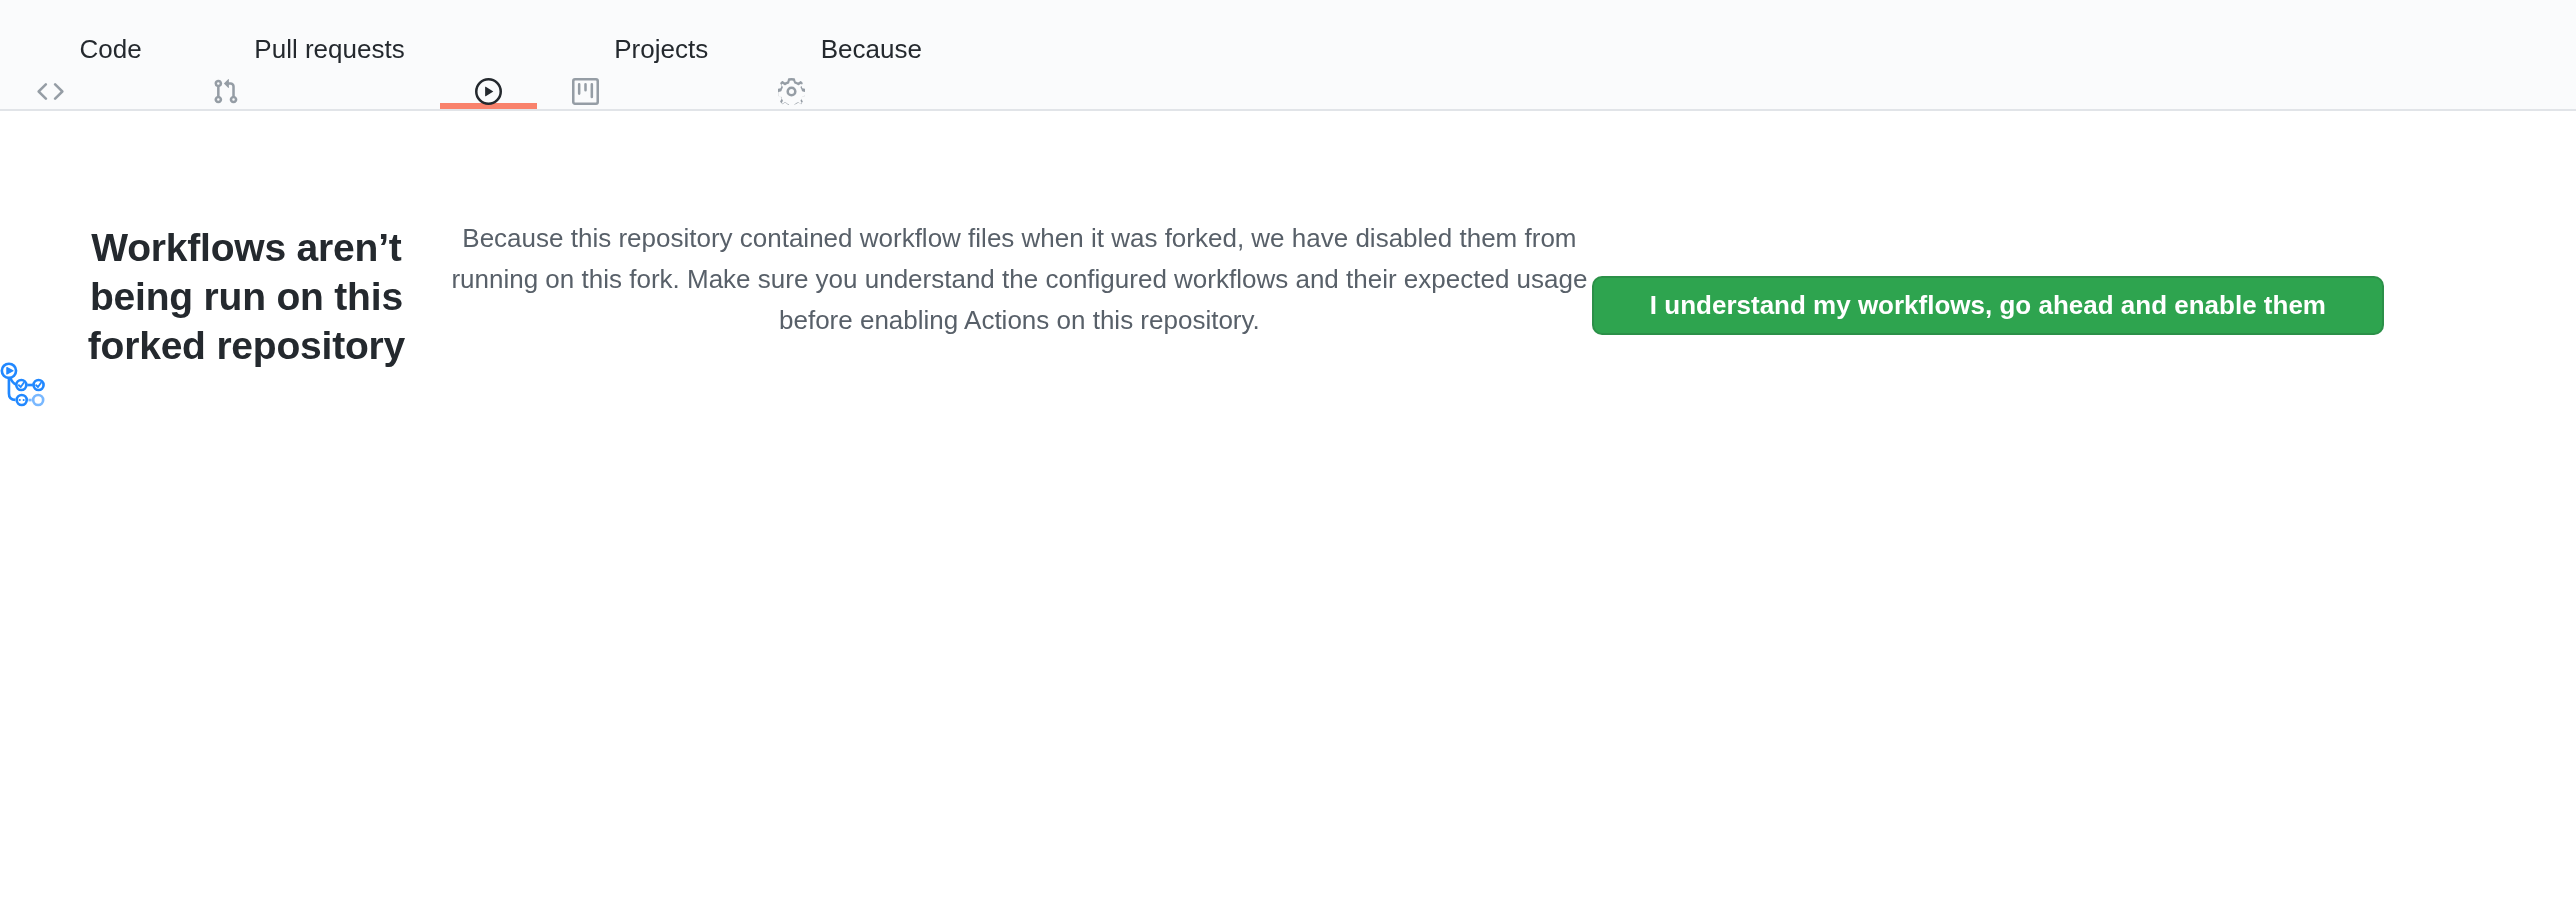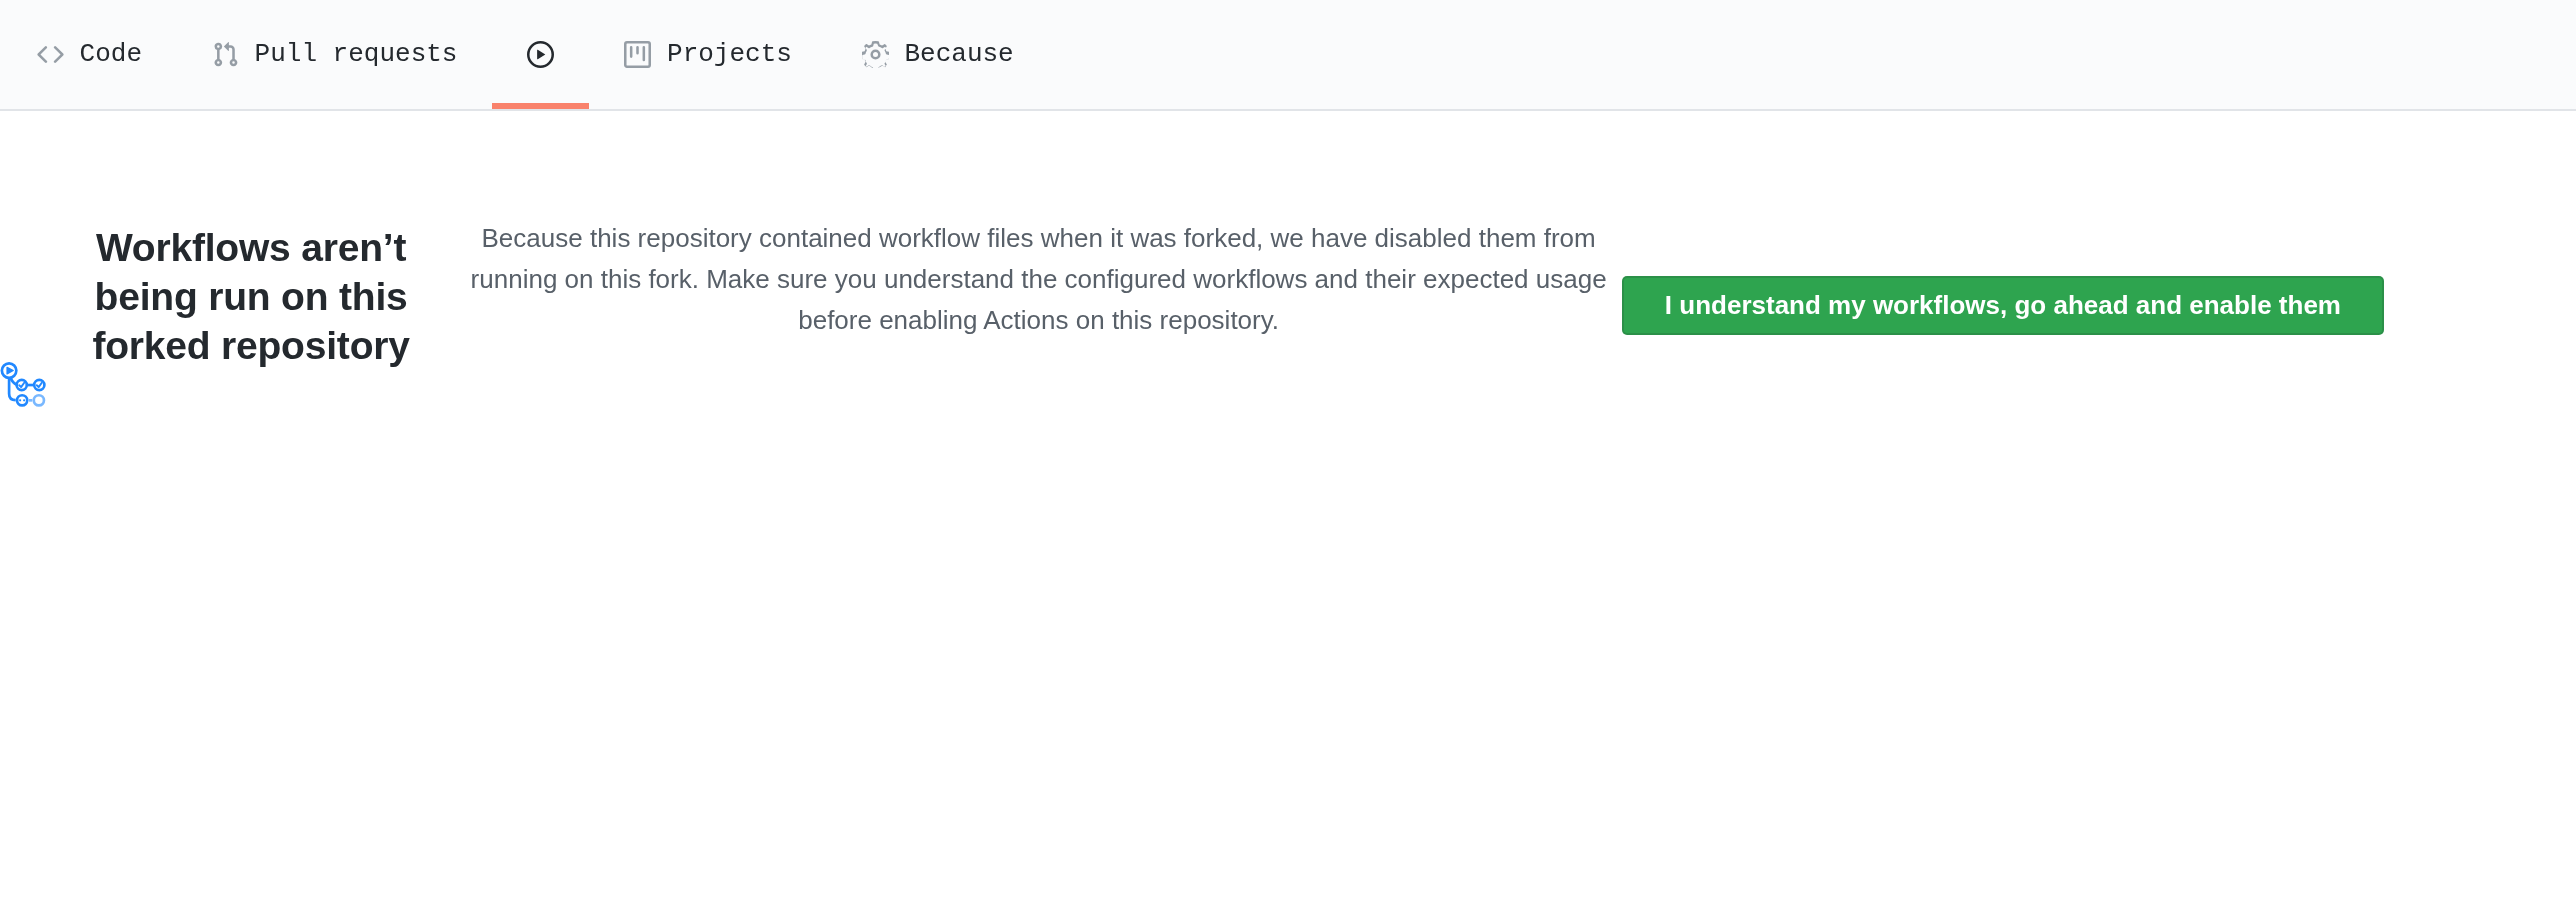--- a/index.html
+++ b/index.html
@@ -29,29 +29,28 @@
   .topnav {
     height: 111px;
     background: var(--nav-bg);
     border-bottom: 2px solid var(--border);
     display: flex;
     align-items: stretch;
     padding-left: 2px;
   }
   .tab {
     display: flex;
-    align-items: center;
+    align-items: flex-end;
     gap: 15.6px;
-    padding: 10px 35px;
+    padding: 4px 35px;
     font-size: 26px;
     line-height: 111px;
     color: var(--tab-text);
     cursor: pointer;
     white-space: nowrap;
-    font-family: Liberation Mono, monospace;
   }
   .tab svg { width: 27px; height: 27px; fill: var(--icon-gray); flex: none; }
   .tab.selected {
     font-weight: 700;
     box-shadow: inset 0 -5.9px 0 var(--accent-underline);
   }
   .tab.selected svg { fill: var(--tab-text); }
 
   
   .main {
@@ -82,23 +81,23 @@
   }
   .enable-btn {
     margin-top: 61px;
     appearance: none;
     font-family: inherit;
     font-size: 26px;
     font-weight: 700;
     color: #ffffff;
     background-color: var(--button-green);
     border: 2px solid rgba(27,31,35,0.15);
-    border-radius: 5px;
+    border-radius: 10px;
     height: 59px;
-    padding: 0 41px;
+    padding: 0 56px;
     cursor: pointer;
     white-space: nowrap;
     text-align: center;
   }
   .workflows-link {
     margin-top: 37px;
     font-size: 26px;
     line-height: 33px;
     color: var(--link-blue);
     text-decoration: none;

